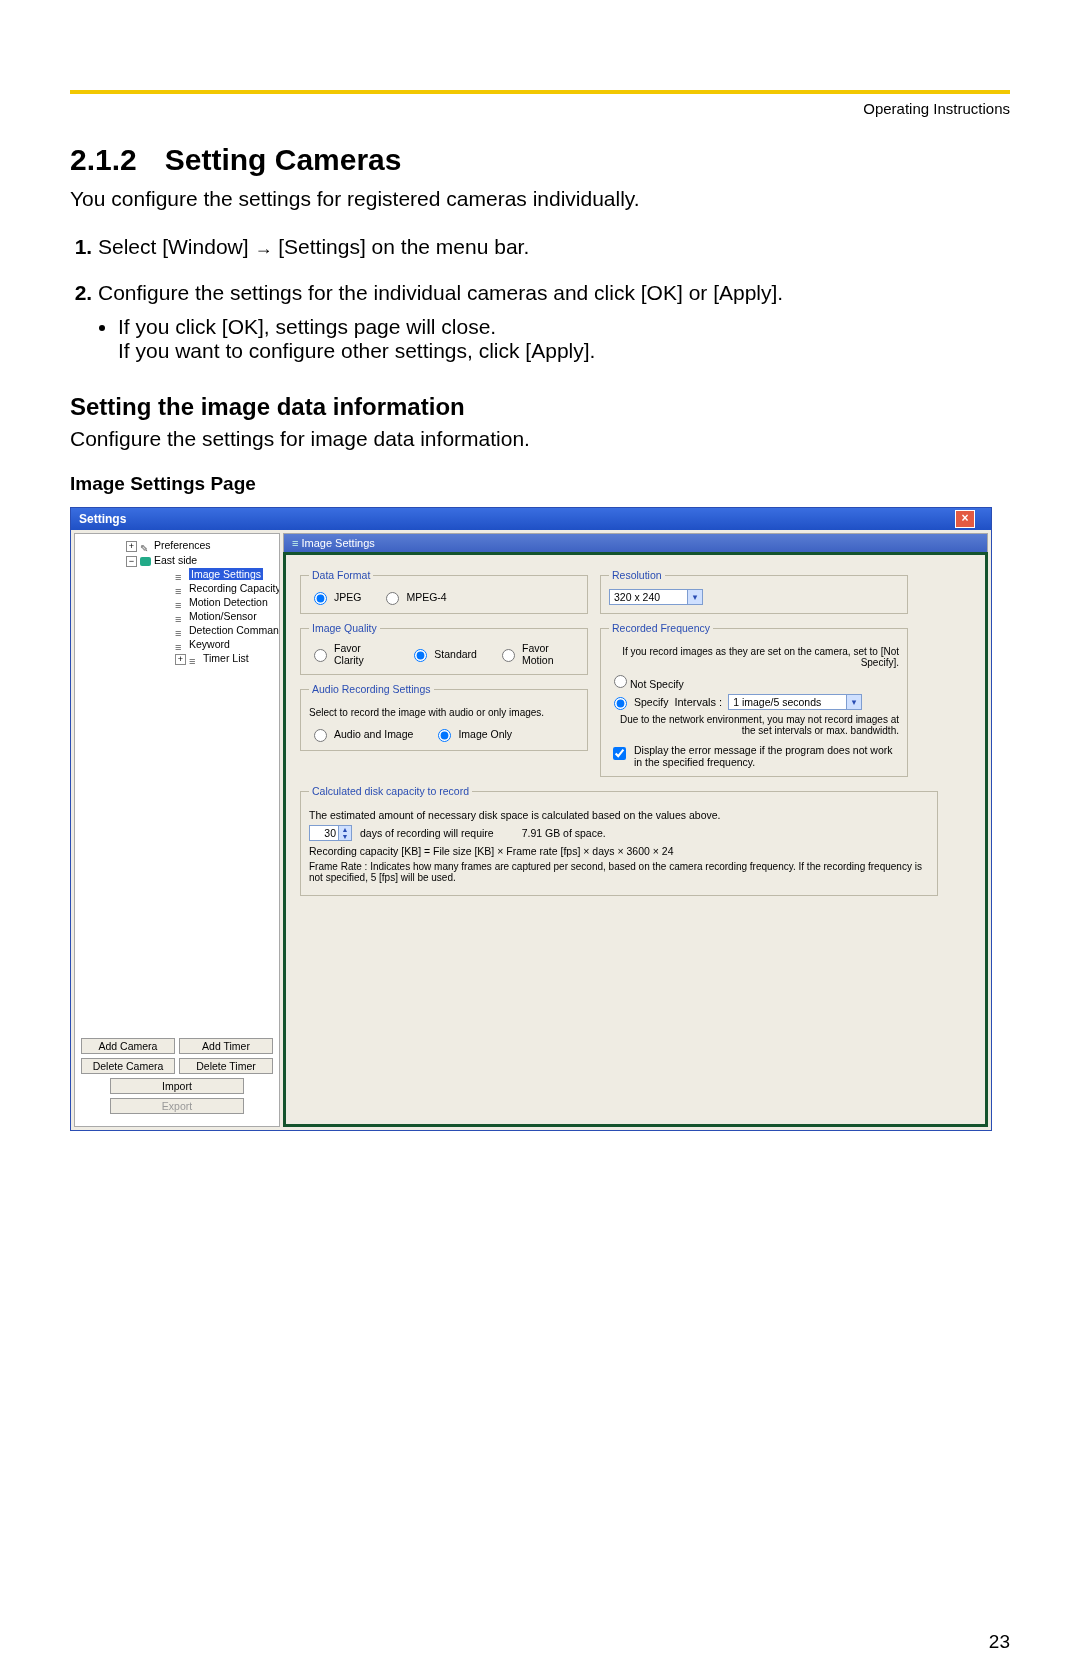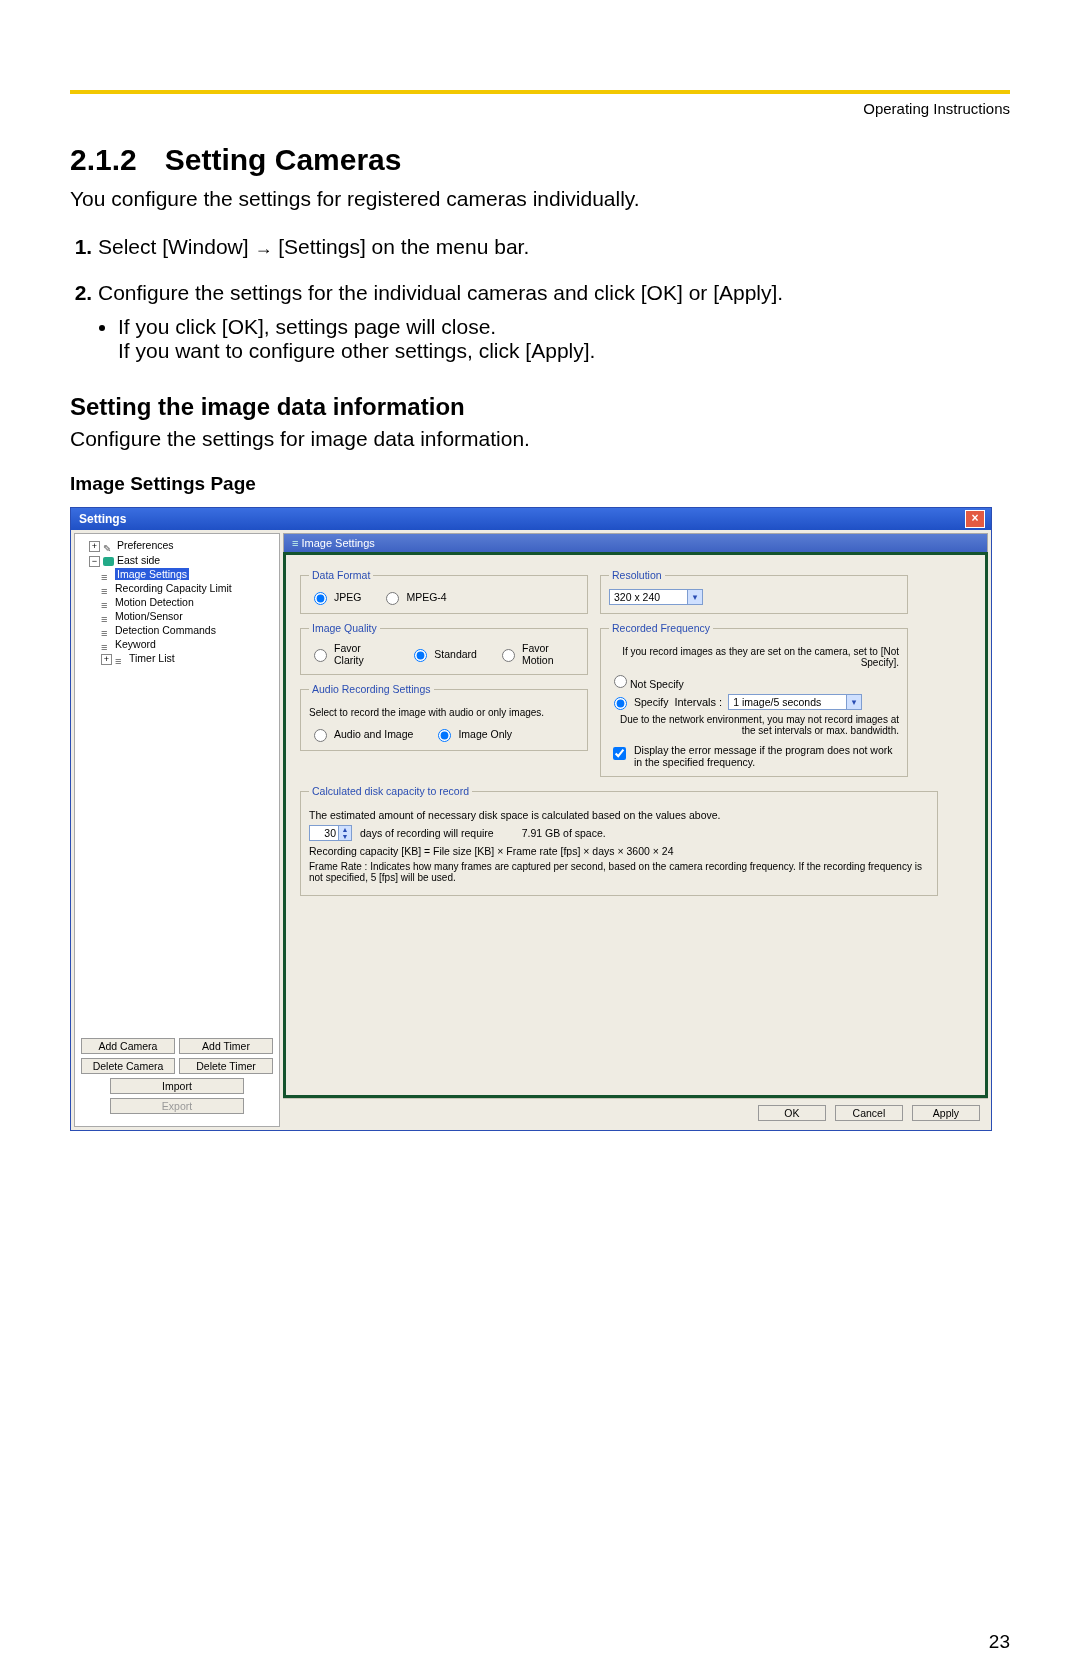--- a/index.html
+++ b/index.html
@@ -47,21 +47,21 @@
     font-size: 11px;
     color: #000;
   }
   .titlebar {
     background: linear-gradient(#3a6ee0, #1f50c5);
     color: #fff;
     height: 22px;
     display: flex;
     align-items: center;
     justify-content: space-between;
-    padding: 0 6px 0 8px;
+    padding: 0 16px 0 8px;
     font-weight: bold;
     font-size: 12px;
   }
   .close-btn {
     width: 18px; height: 16px;
     background: #e35a42;
     color: #fff;
     text-align: center;
     line-height: 14px;
     border: 1px solid #fff;
@@ -77,21 +77,21 @@
     width: 200px;
     background: #fff;
     border: 1px solid #a9a9a9;
     margin: 3px;
     padding: 4px 2px;
     font-size: 10.5px;
     overflow: auto;
   }
   .tree ul { list-style: none; margin: 0; padding-left: 12px; }
   .tree .box { display: inline-block; width: 9px; height: 9px; border: 1px solid #888; text-align: center; line-height: 8px; font-size: 9px; margin-right: 3px; background:#fff;}
-  .tree .node { white-space: nowrap; padding: 1px 0;}
+  .tree .node { white-space: nowrap; padding: 1px 0; margin-left: 37px;}
   .tree .sel { background: #2a5bdc; color: #fff; padding: 0 2px; }
   .tree .icon-list { display:inline-block; width:11px; height:9px; margin-right:3px; vertical-align:middle;}
   .tree .icon-list::before { content:"≡"; font-size:11px; color:#555;}
   .tree .icon-cam { display:inline-block; width:11px; height:9px; background:#2a8; border-radius:2px; margin-right:3px; vertical-align:middle;}
   .tree .icon-pref { display:inline-block; width:11px; height:9px; margin-right:3px; vertical-align:middle;}
   .tree .icon-pref::before { content:"✎"; font-size:10px; color:#555;}
 
   .right-pane {
     flex: 1;
     margin: 3px 3px 3px 0;
@@ -355,23 +355,18 @@
                   </span>
               </span>
               <span>days of recording will require</span>
               <span style="margin-left:20px">7.91 GB of space.</span>
             </div>
             <div class="text">Recording capacity [KB] = File size [KB] × Frame rate [fps] × days × 3600 × 24</div>
             <div class="text" style="font-size:10px">Frame Rate :  Indicates how many frames are captured per second, based on the camera recording frequency. If the recording frequency is not specified, 5 [fps] will be used.</div>
           </fieldset>
 
         </div>
-        <div class="bottom-bar">
-          <button>OK</button>
-          <button>Cancel</button>
-          <button>Apply</button>
-        </div>
       </div>
     </div>
   </div>
 
   <div class="page-num">23</div>
 </div>
 
 </body></html>

